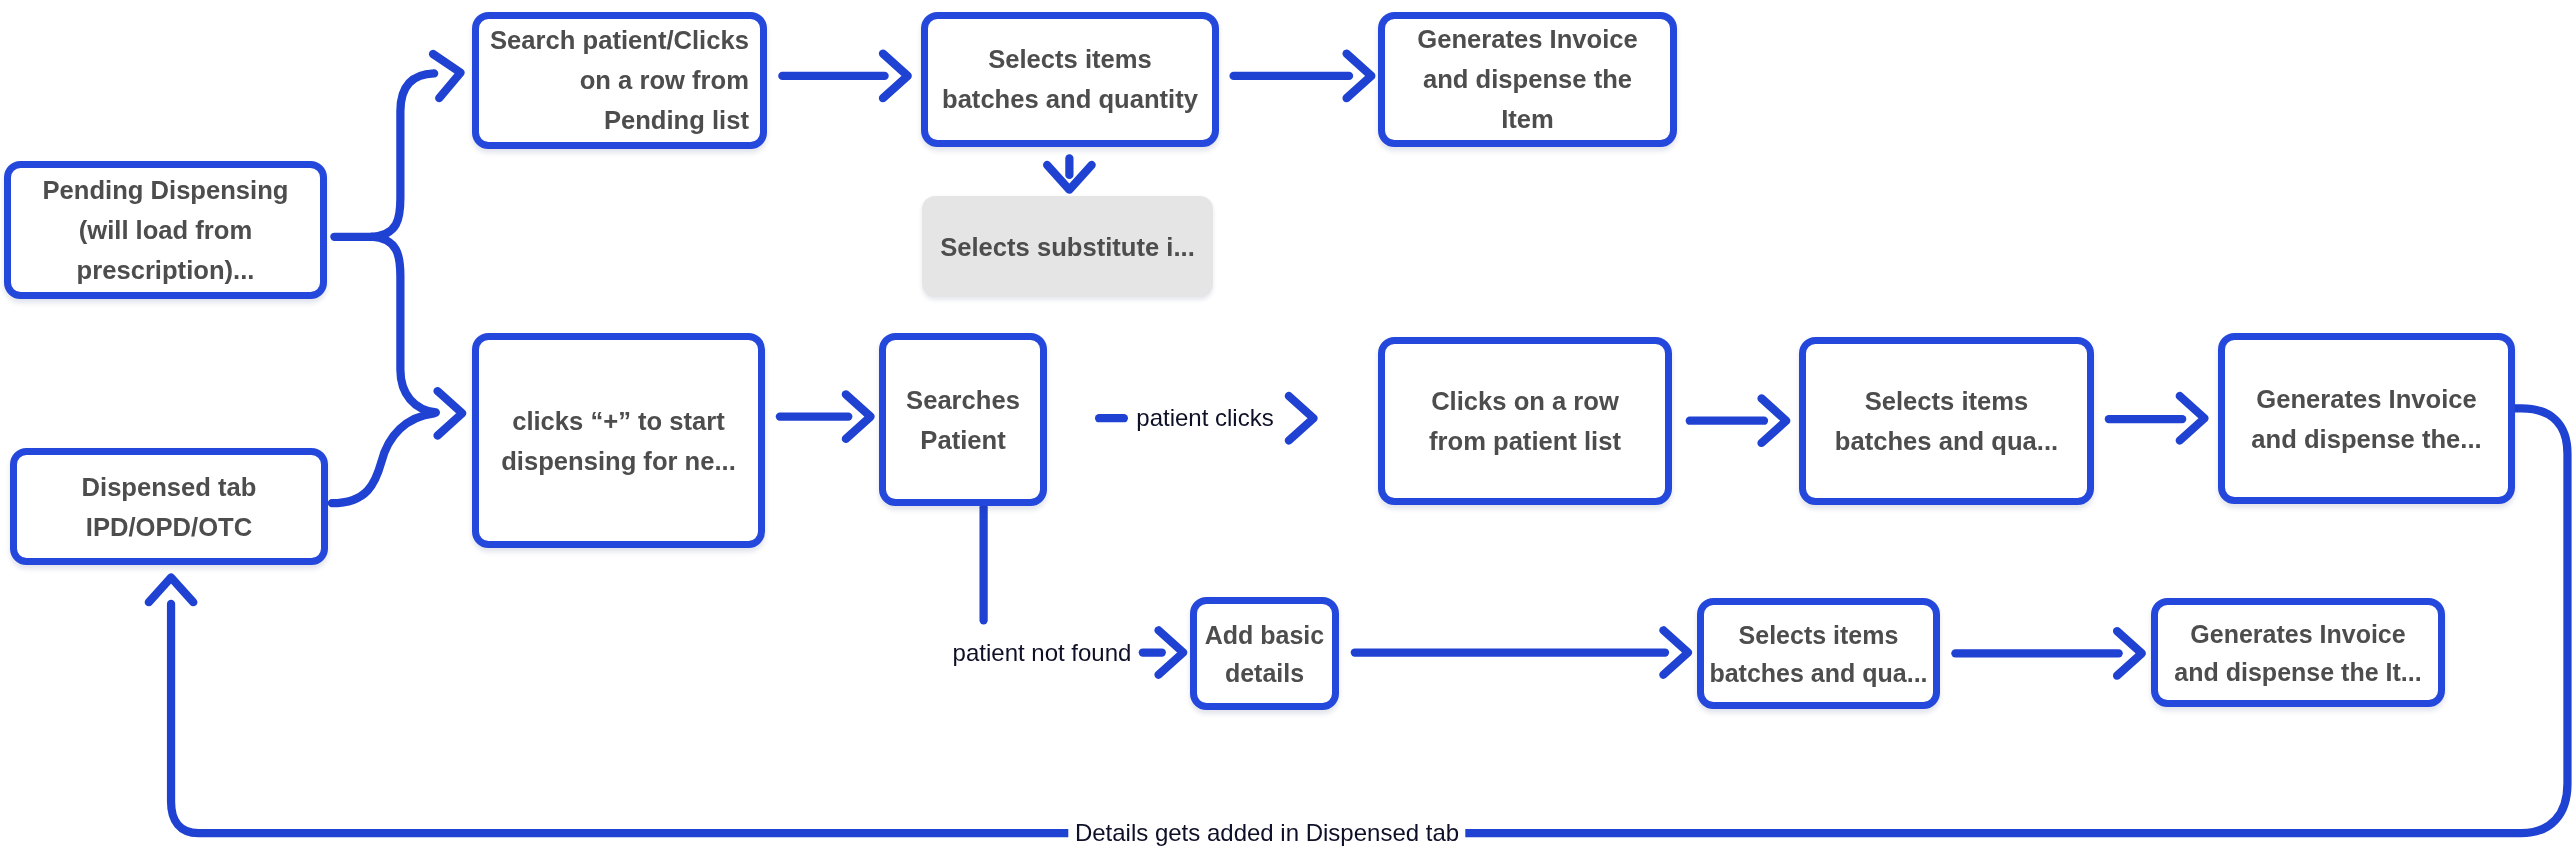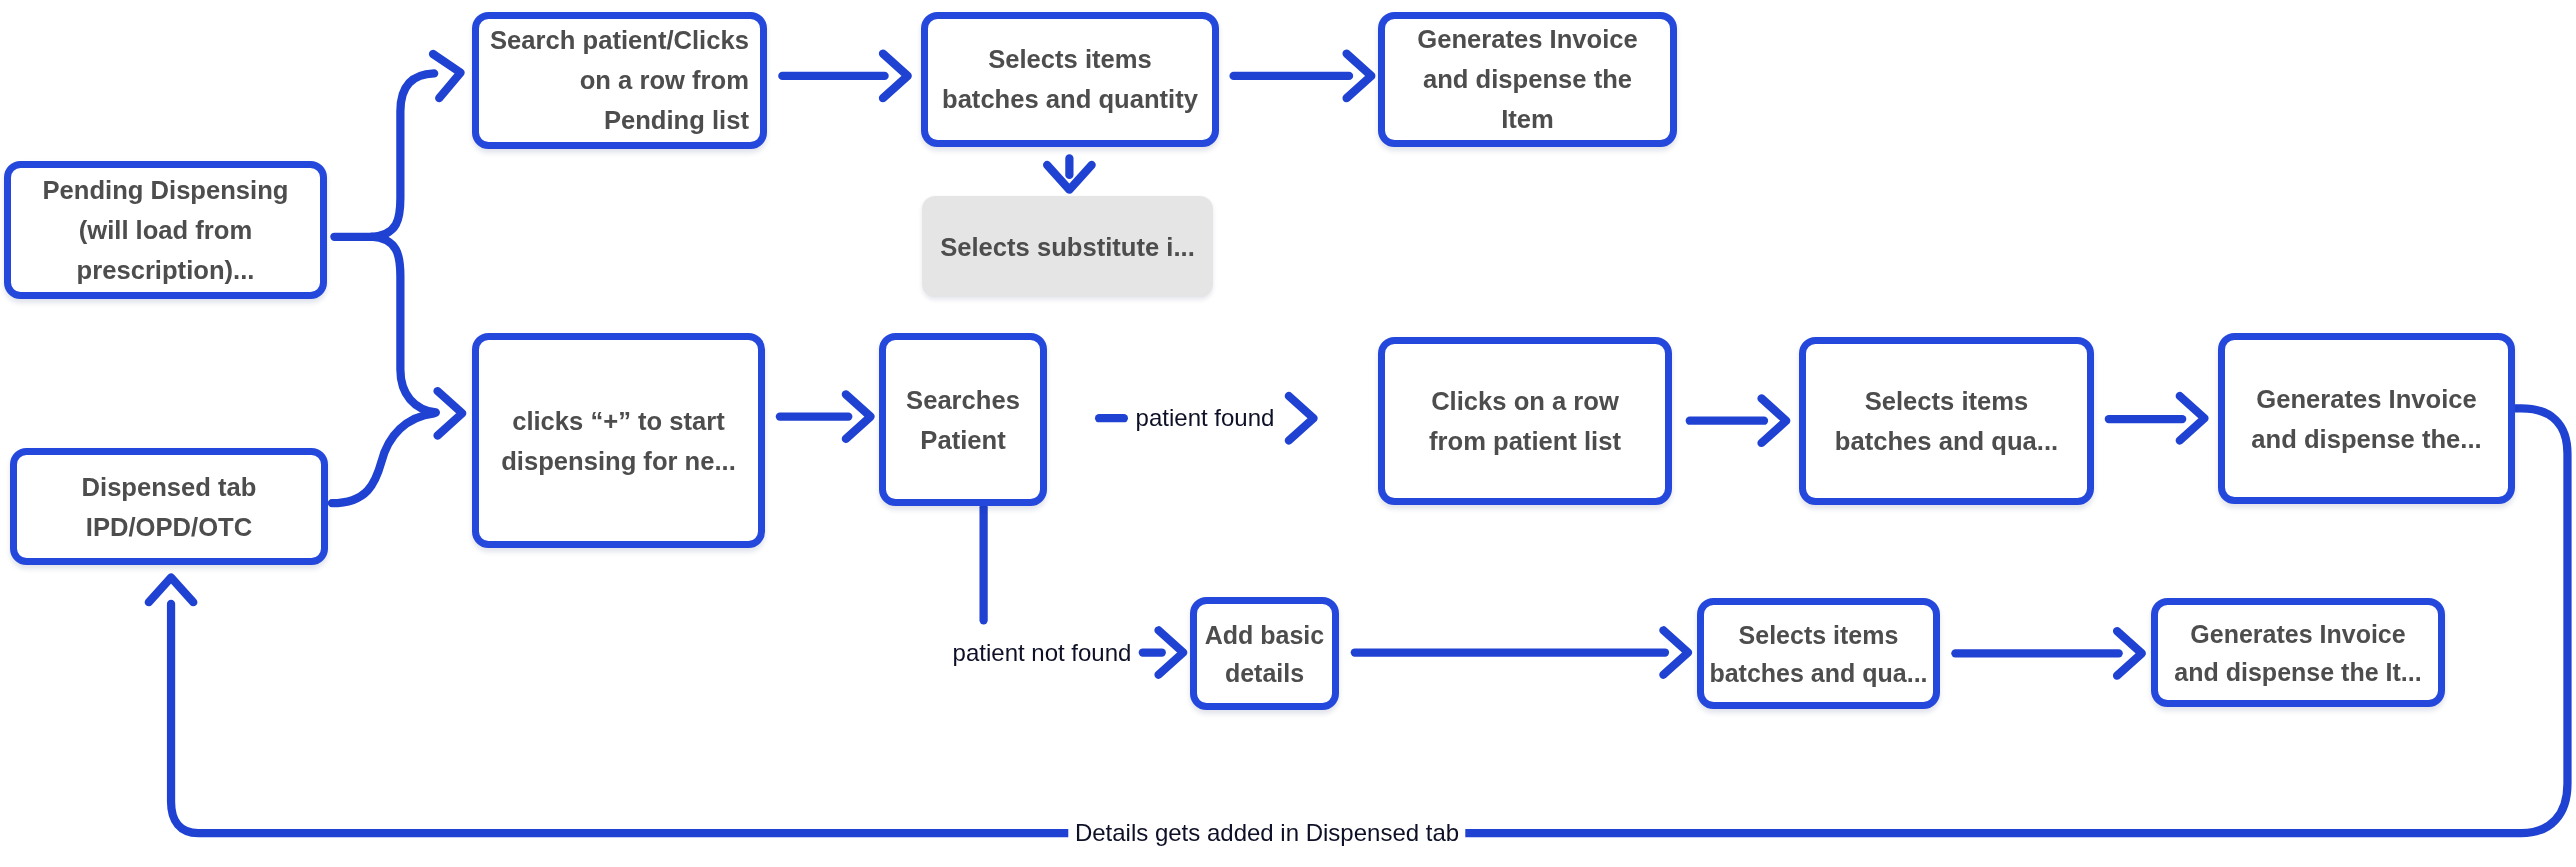--- a/index.html
+++ b/index.html
@@ -186,20 +186,20 @@
   <div class="node" style="left:1697px;top:598px;width:243px;height:111px;font-size:25px;line-height:38px;">
     <span class="node-label">Selects items
 batches and qua...</span>
   </div>
 
   <div class="node" style="left:2151px;top:598px;width:294px;height:109px;font-size:25px;line-height:38px;">
     <span class="node-label">Generates Invoice
 and dispense the It...</span>
   </div>
 
-  <div class="edge-label" style="left:1205px;top:418px;">patient found</div>
+  <div class="edge-label" style="left:1205px;top:418px;">patient clicks</div>
 
   <div class="edge-label" style="left:1042px;top:653px;">patient not found</div>
 
   <div class="edge-label" style="left:1267px;top:833px;">Details gets added in Dispensed tab</div>
 
 </div>
 
 
 </body></html>

